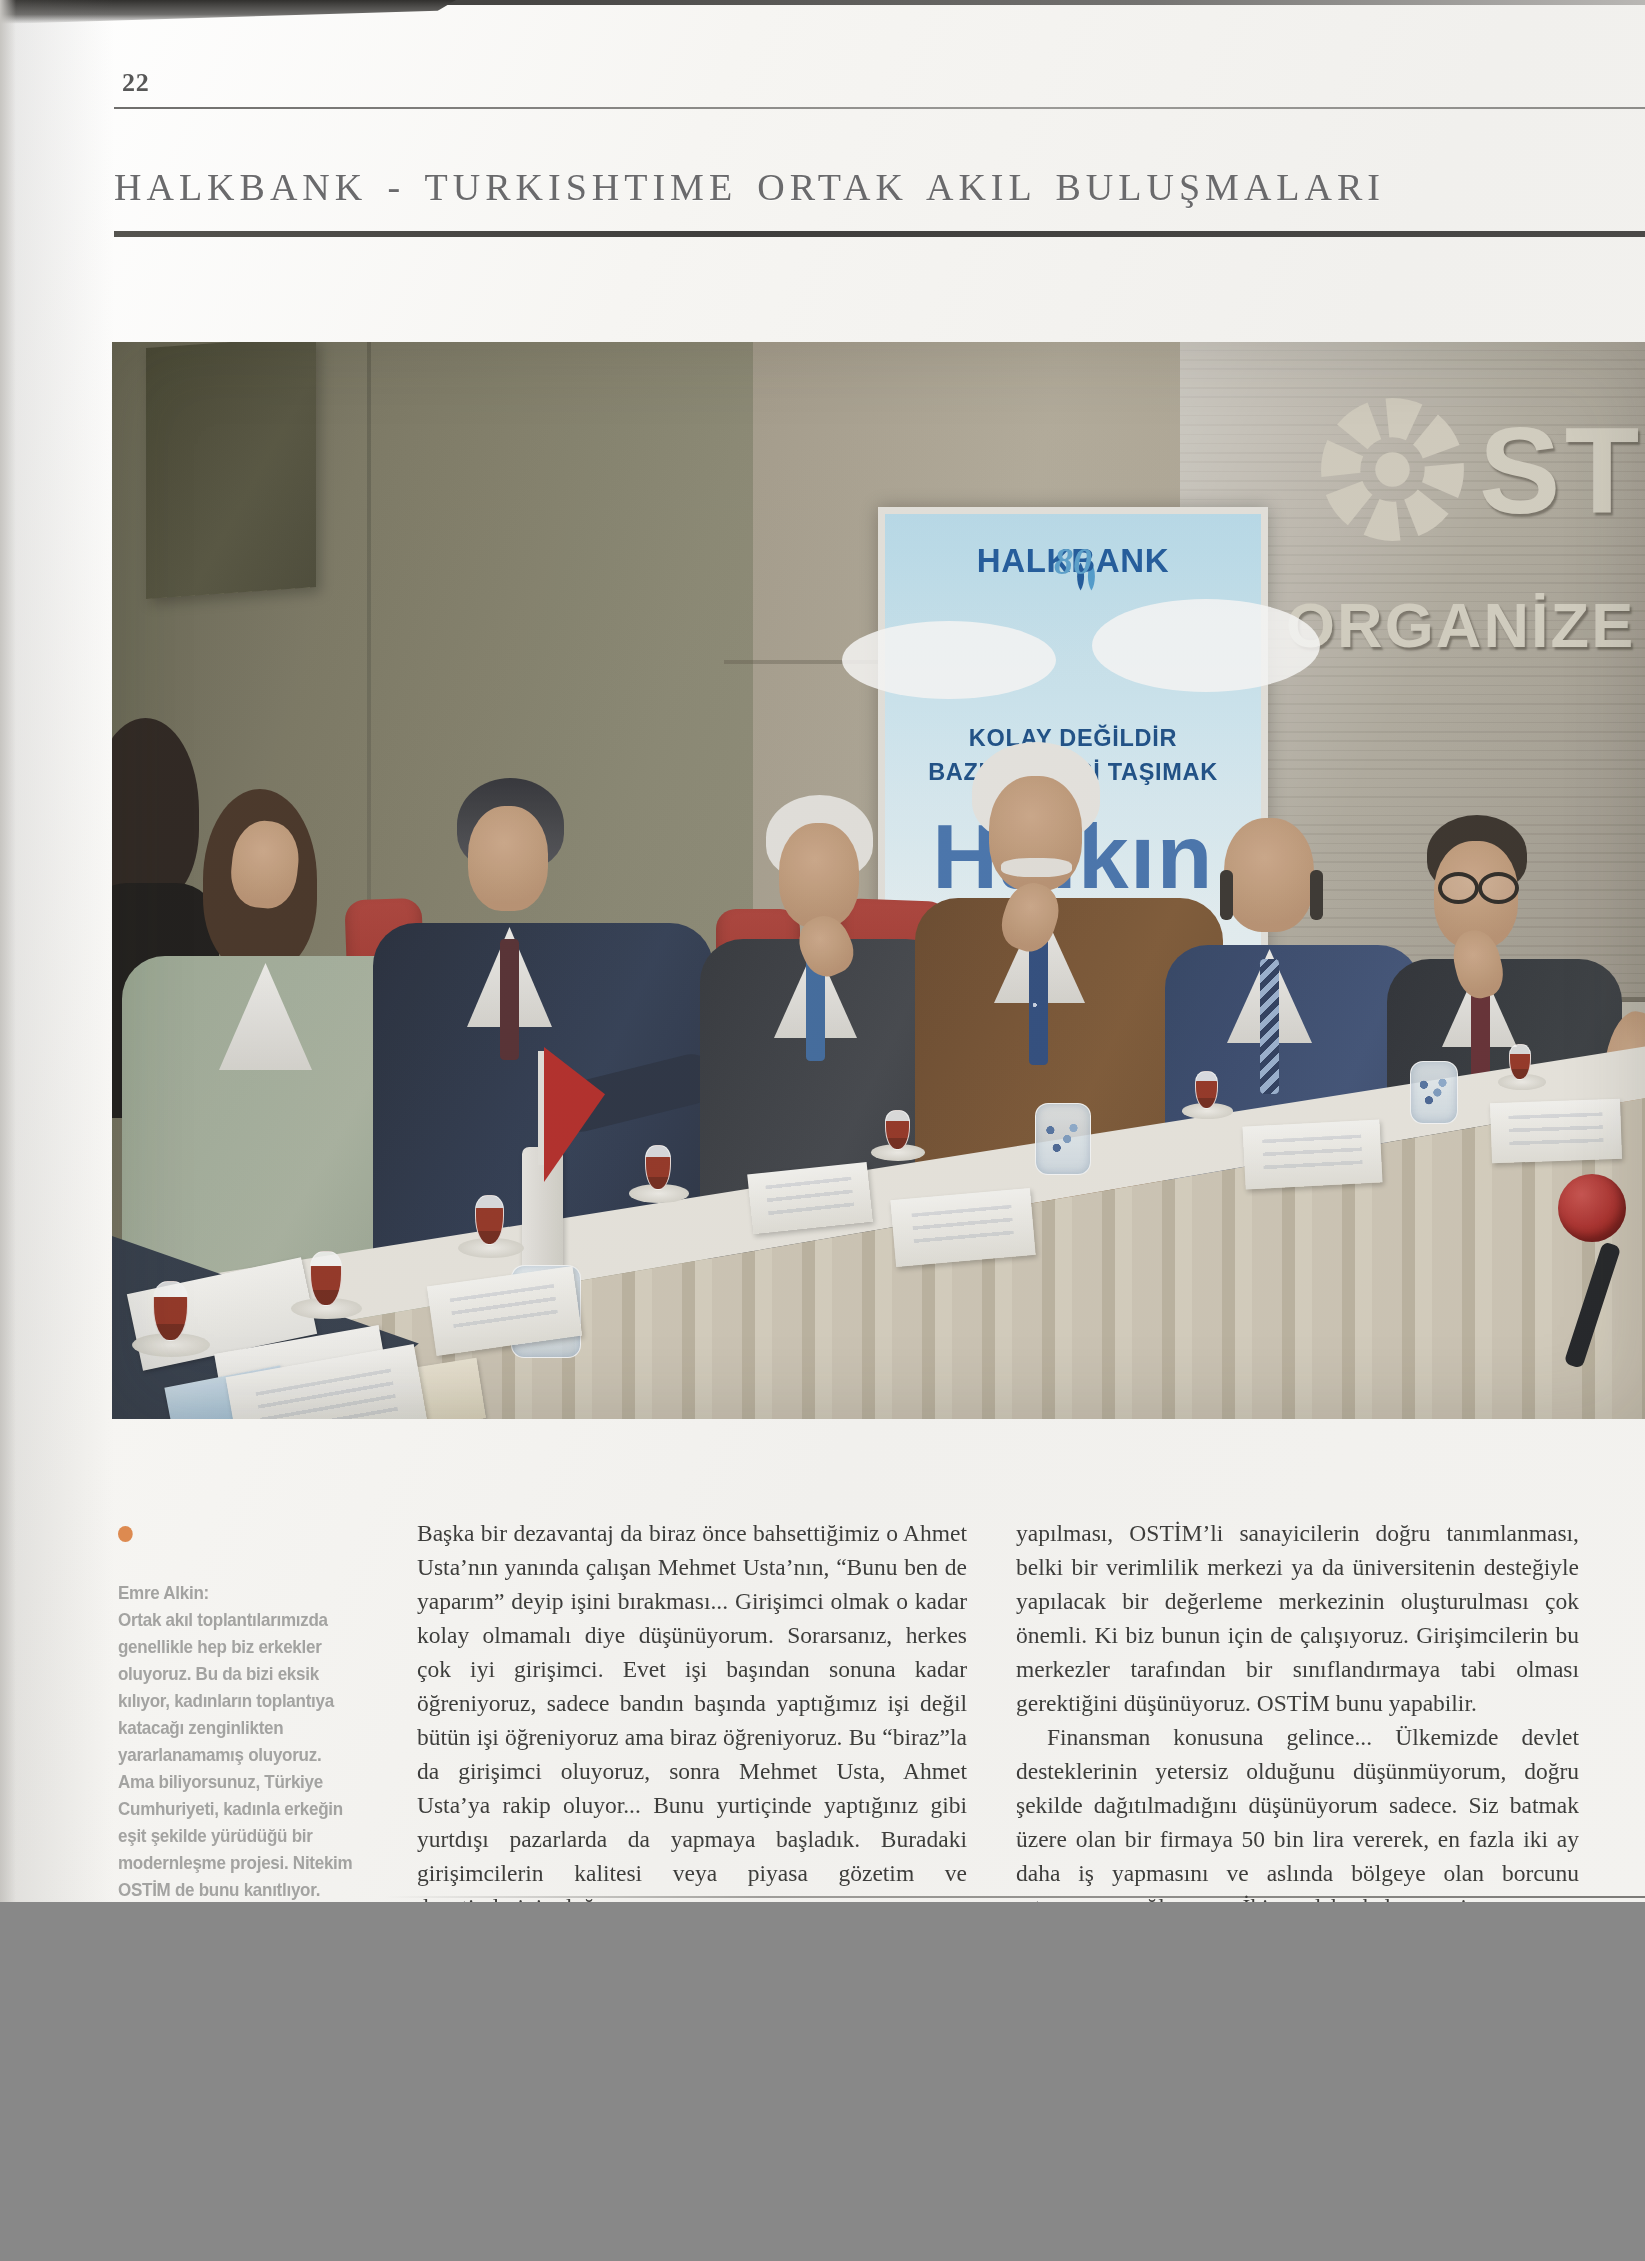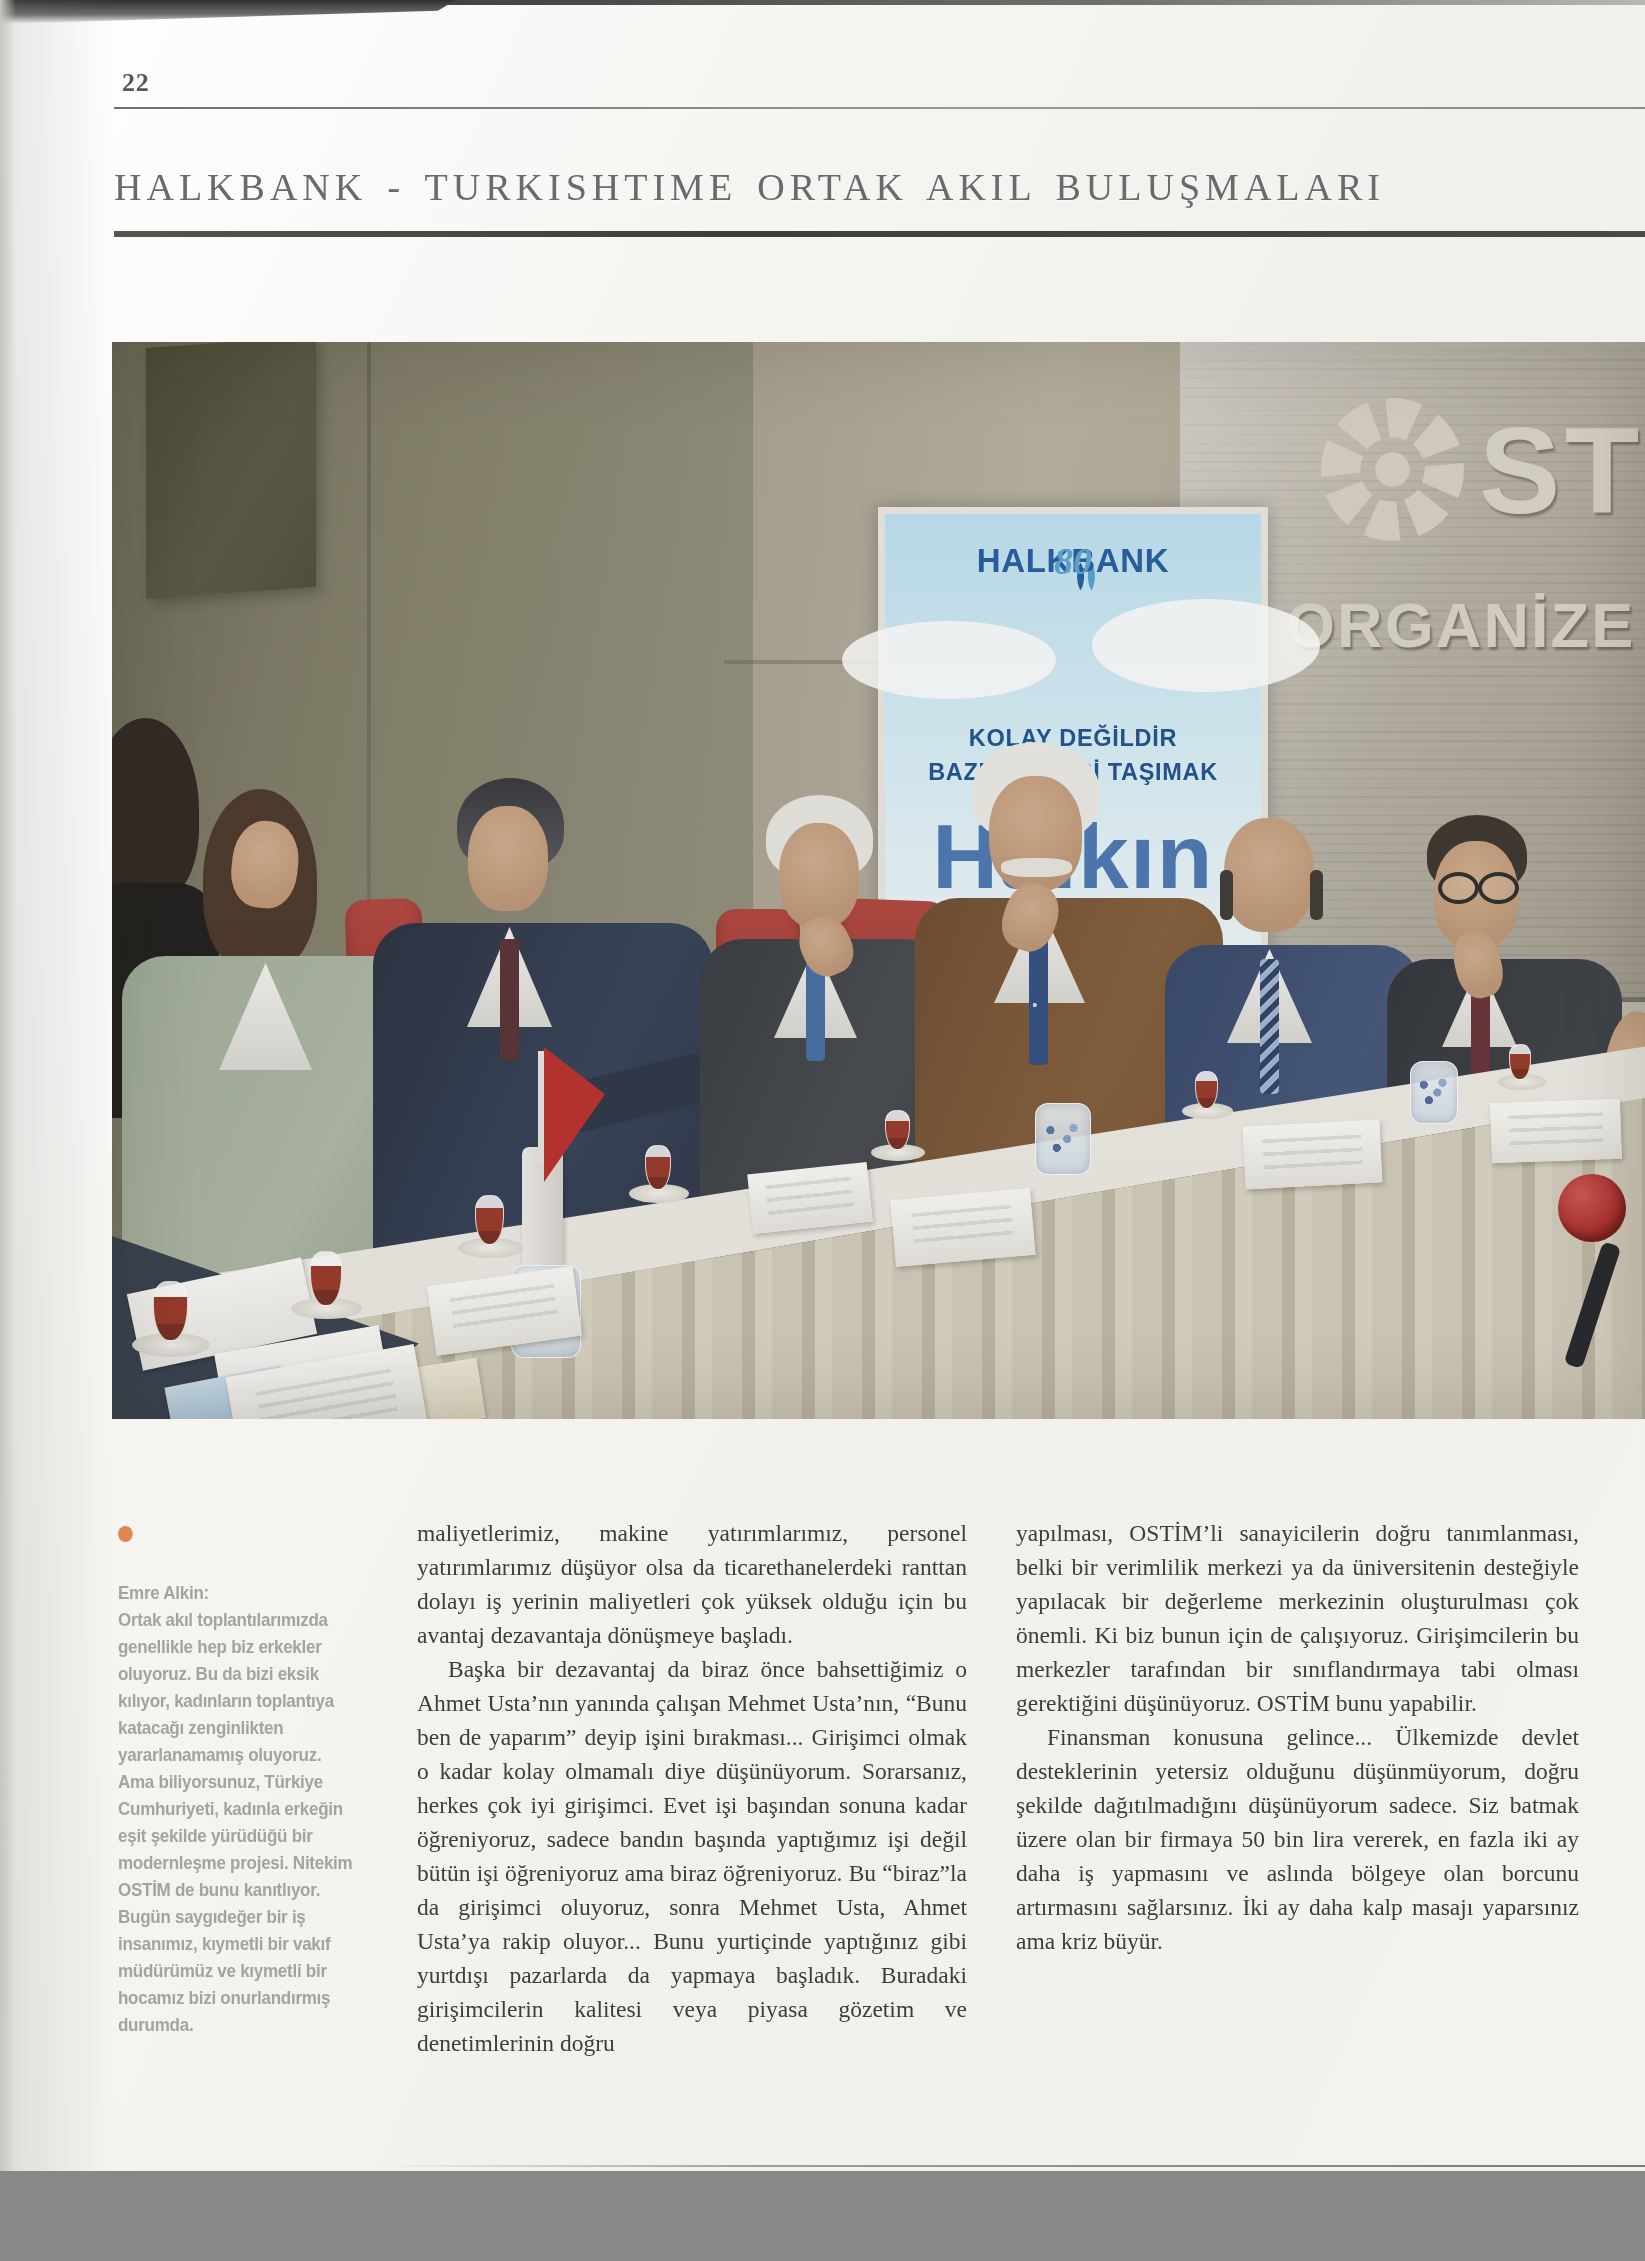--- a/index.html
+++ b/index.html
@@ -1,17 +1,17 @@
 <!DOCTYPE html>
 <html style="font-size:11.4px"><head>
 <meta charset="utf-8">
 <style>
   html,body{margin:0;padding:0;background:#888;}
   #page{
-    position:relative;width:1646px;height:2171px;overflow:hidden;
+    position:relative;width:1646px;height:1902px;overflow:hidden;
     background:linear-gradient(115deg,#ffffff 0%,#f6f5f2 30%,#f1f0ed 60%,#f3f2ef 100%);
     font-family:"Liberation Serif",serif;
     text-decoration:underline;
   }
   
   .scan-top{position:absolute;left:0;top:0;width:100%;height:5px;background:linear-gradient(90deg,#2c2b29 0%,#4a4947 35%,#747371 70%,#b9b7b4 100%);}
   .scan-topleft{position:absolute;left:0;top:0;width:456px;height:24px;background:linear-gradient(180deg,#31302e,#6e6d6b 60%,transparent);clip-path:polygon(0 0,100% 0,96% 45%,0 100%);}
   .scan-left{position:absolute;left:0;top:0;width:15.7px;height:100%;background:linear-gradient(90deg,#c7c5c1,rgba(255,255,255,0));}
   .scan-leftshade{position:absolute;left:0;top:0;width:114px;height:100%;background:linear-gradient(90deg,rgba(120,118,114,.18),rgba(255,255,255,0));}
   .scan-bottom{position:absolute;left:385px;bottom:4.3px;width:1261px;height:2.1px;background:linear-gradient(90deg,rgba(90,88,84,.0),rgba(90,88,84,.55) 30%,rgba(60,58,55,.65));}
@@ -297,21 +297,20 @@
     <div class="grade"></div>
   </div>
 
   <div class="sidebar">
     <div class="bullet"></div>
     <div>Emre Alkin:</div>
     <div>Ortak akıl toplantılarımızda genellikle hep biz erkekler oluyoruz. Bu da bizi eksik kılıyor, kadınların toplantıya katacağı zenginlikten yararlanamamış oluyoruz. Ama biliyorsunuz, Türkiye Cumhuriyeti, kadınla erkeğin eşit şekilde yürüdüğü bir modernleşme projesi. Nitekim OSTİM de bunu kanıtlıyor. Bugün saygıdeğer bir iş insanımız, kıymetli bir vakıf müdürümüz ve kıymetli bir hocamız bizi onurlandırmış durumda.</div>
   </div>
 
   <div class="col col-middle">
-    <p>maliyetlerimiz, makine yatırımlarımız, personel yatırımlarımız düşüyor olsa da ticarethanelerdeki ranttan dolayı iş yerinin maliyetleri çok yüksek olduğu için bu avantaj dezavantaja dönüşmeye başladı.</p>
     <p>Başka bir dezavantaj da biraz önce bahsettiğimiz o Ahmet Usta’nın yanında çalışan Mehmet Usta’nın, “Bunu ben de yaparım” deyip işini bırakması... Girişimci olmak o kadar kolay olmamalı diye düşünüyorum. Sorarsanız, herkes çok iyi girişimci. Evet işi başından sonuna kadar öğreniyoruz, sadece bandın başında yaptığımız işi değil bütün işi öğreniyoruz ama biraz öğreniyoruz. Bu “biraz”la da girişimci oluyoruz, sonra Mehmet Usta, Ahmet Usta’ya rakip oluyor... Bunu yurtiçinde yaptığınız gibi yurtdışı pazarlarda da yapmaya başladık. Buradaki girişimcilerin kalitesi veya piyasa gözetim ve denetimlerinin doğru</p>
   </div>
 
   <div class="col col-right">
     <p>yapılması, OSTİM’li sanayicilerin doğru tanımlanması, belki bir verimlilik merkezi ya da üniversitenin desteğiyle yapılacak bir değerleme merkezinin oluşturulması çok önemli. Ki biz bunun için de çalışıyoruz. Girişimcilerin bu merkezler tarafından bir sınıflandırmaya tabi olması gerektiğini düşünüyoruz. OSTİM bunu yapabilir.</p>
     <p>Finansman konusuna gelince... Ülkemizde devlet desteklerinin yetersiz olduğunu düşünmüyorum, doğru şekilde dağıtılmadığını düşünüyorum sadece. Siz batmak üzere olan bir firmaya 50 bin lira vererek, en fazla iki ay daha iş yapmasını ve aslında bölgeye olan borcunu artırmasını sağlarsınız. İki ay daha kalp masajı yaparsınız ama kriz büyür.</p>
   </div>
 
 </div>
 

